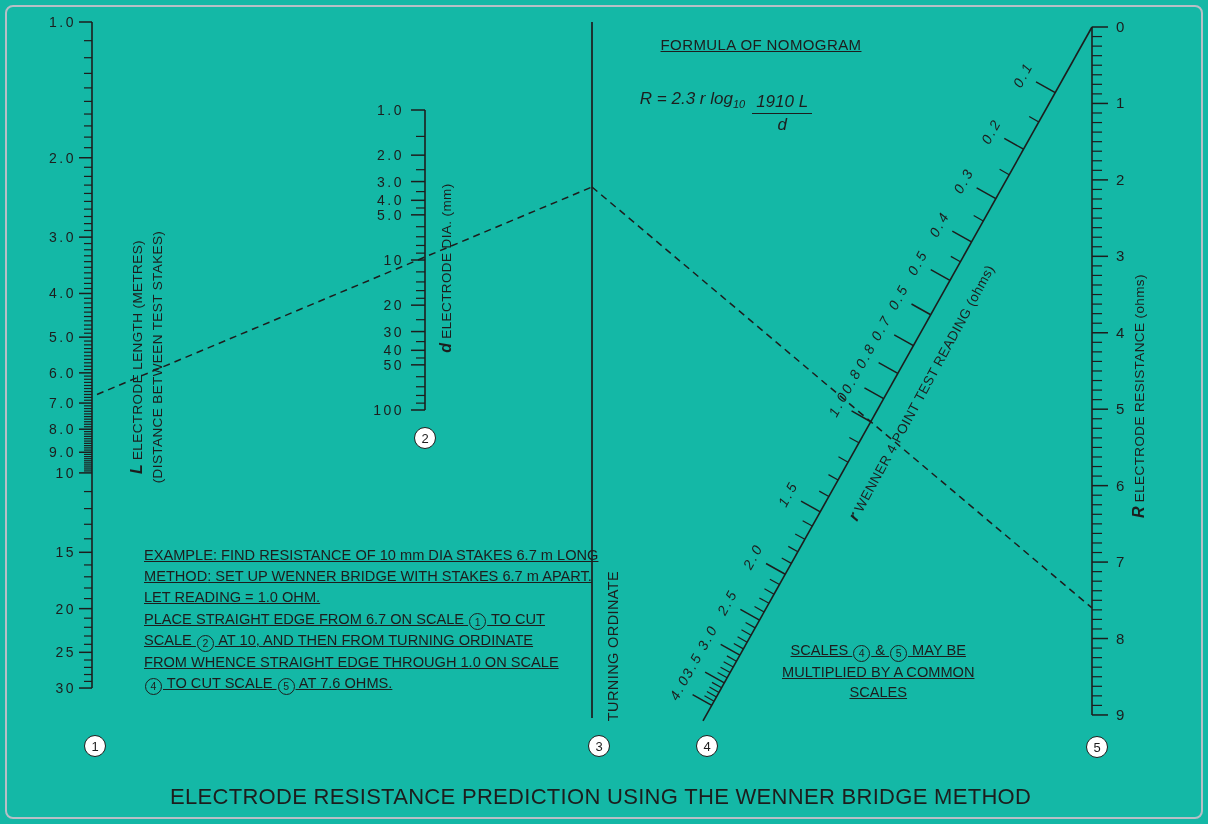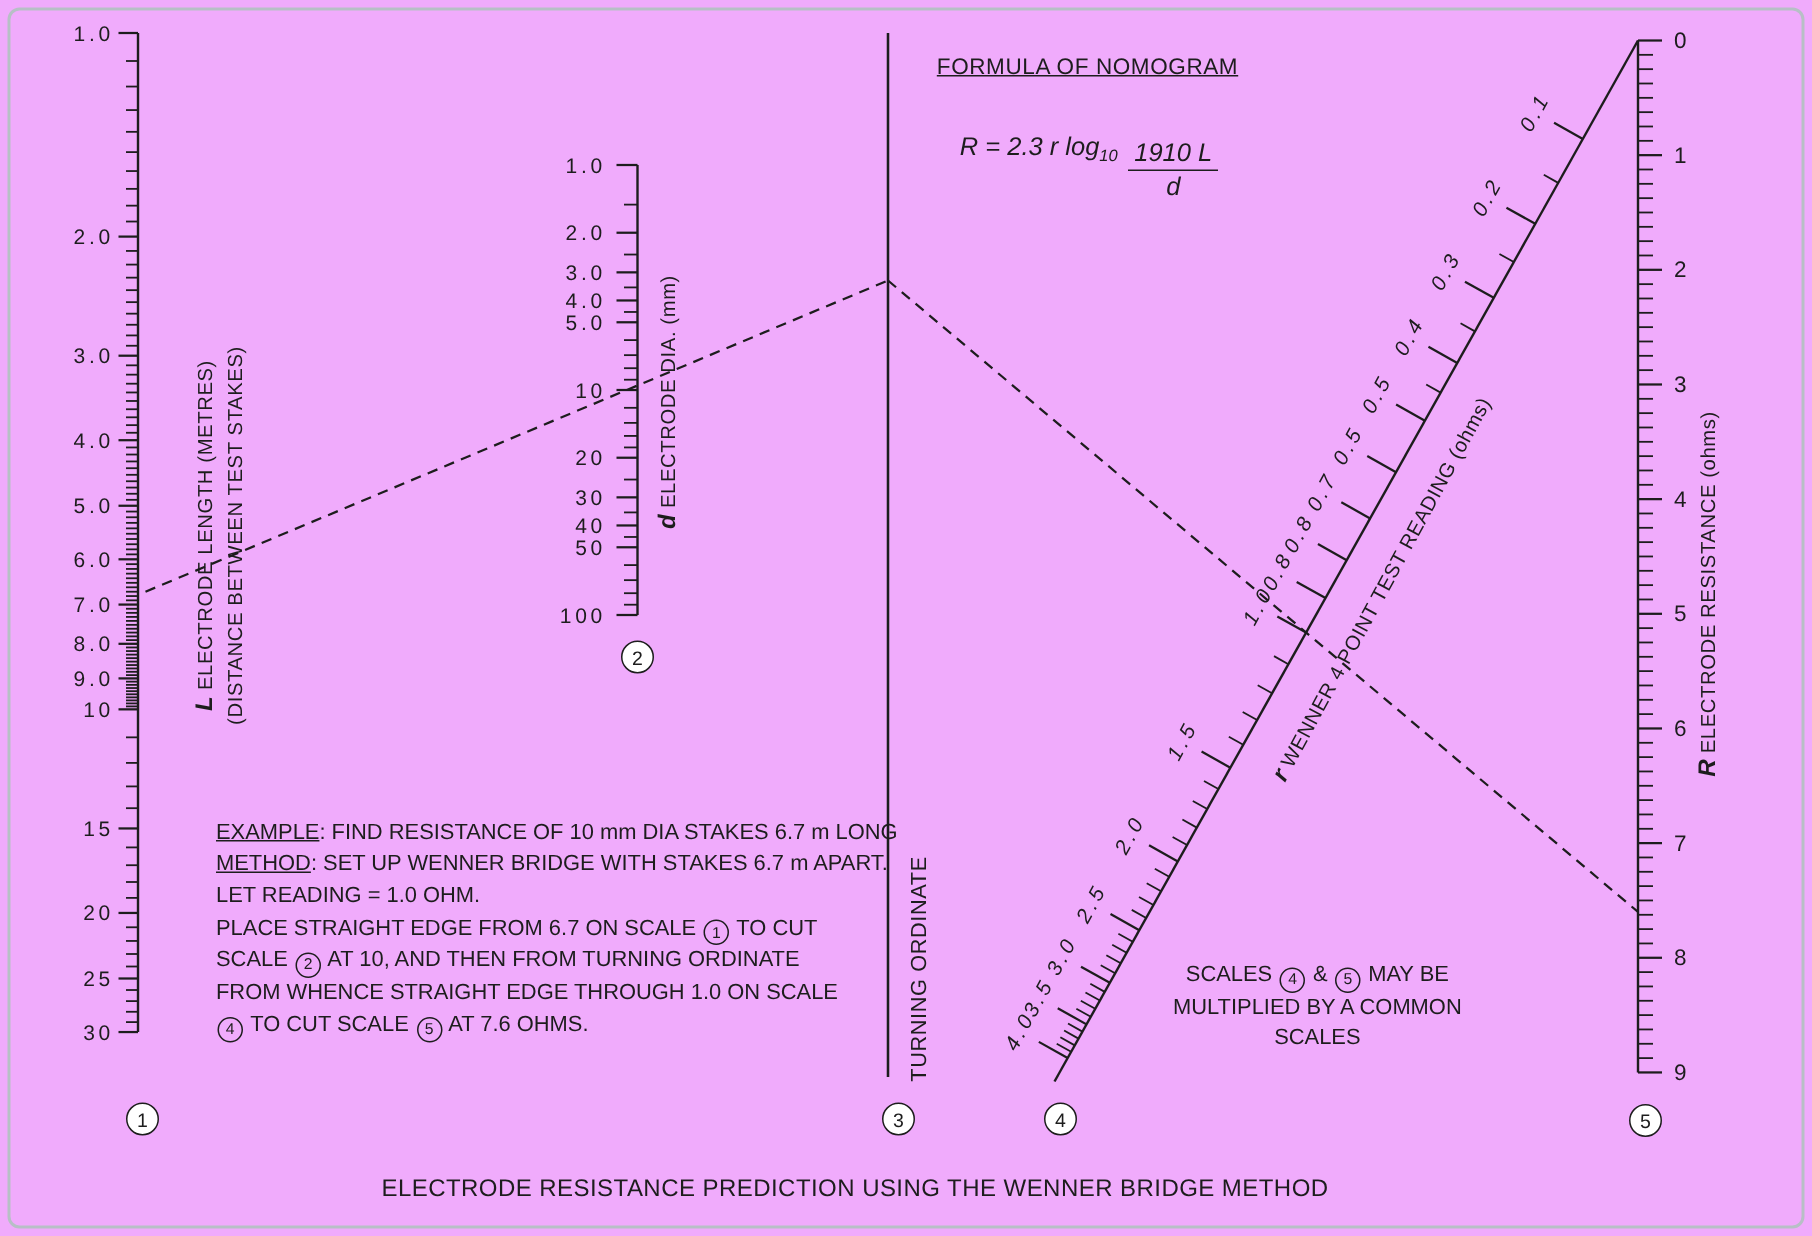--- a/index.html
+++ b/index.html
@@ -1,41 +1,41 @@
 <!DOCTYPE html>
 <html><head>
 <meta charset="utf-8">
 <style>
   html,body{margin:0;padding:0;background:#fff;}
-  #stage{position:relative;width:1208px;height:824px;background:#f0abfc;overflow:hidden;
+  #stage{position:relative;width:1208px;height:824px;background:#14b8a6;overflow:hidden;
          font-family:"Liberation Sans",sans-serif;color:#1d1d1d;}
   #frame{position:absolute;left:5px;top:5px;right:5px;bottom:5px;border:2px solid #b7bfc6;border-radius:8px;}
   #nomo-svg{position:absolute;left:0;top:0;}
   #nomo-svg text{font-family:"Liberation Sans",sans-serif;fill:#1d1d1d;}
   .abs{position:absolute;white-space:nowrap;}
   .rot{transform-origin:center center;}
   .tblock{font-size:14.6px;line-height:21.2px;color:#1d1d1d;}
-  .tline{white-space:nowrap;}
+  .tline{white-space:nowrap;text-decoration:underline;}
   .ul{text-decoration:underline;}
   .circ{display:inline-flex;width:15px;height:15px;border:1.2px solid #1d1d1d;border-radius:50%;
         align-items:center;justify-content:center;font-size:10.5px;line-height:1;
         vertical-align:-2px;margin:0 1px;}
   .circ-big{position:absolute;width:20px;height:20px;border:1.4px solid #1d1d1d;border-radius:50%;
         display:flex;align-items:center;justify-content:center;font-size:13px;
         transform:translate(-50%,-50%);background:#fff;}
   .axis-title{font-size:13.5px;letter-spacing:0.4px;text-align:center;line-height:20px;}
   .blead{font-weight:bold;font-style:italic;font-size:16px;letter-spacing:0;}
-  #formula-heading{left:560px;top:36px;width:330px;text-align:center;font-size:15px;letter-spacing:0.4px;}
+  #formula-heading{left:596px;top:36px;width:330px;text-align:center;font-size:15px;letter-spacing:0.4px;}
   #formula-expr{left:561px;top:64px;width:330px;display:flex;justify-content:center;align-items:center;
                 gap:7px;font-size:17px;font-style:italic;}
   #formula-expr sub{font-size:11px;font-style:italic;}
   .frac{display:inline-block;text-align:center;font-style:italic;font-size:17px;}
   .frac .num{display:block;border-bottom:1.6px solid #1d1d1d;padding:0 4px 1px 4px;margin-top:28px;}
   .frac .den{display:block;padding-top:1px;}
-  #main-title{left:170px;top:784px;width:800px;text-align:center;font-size:16px;letter-spacing:0.3px;font-weight:500;}
+  #main-title{left:170px;top:784px;width:800px;text-align:center;font-size:22px;letter-spacing:0.3px;font-weight:500;}
 </style>
 </head>
 <body>
 
 <div id="stage">
   <div id="frame"></div>
 
   <svg id="nomo-svg" width="1208" height="824" viewBox="0 0 1208 824">
       <g>
         <line x1="92" y1="22" x2="92" y2="688.0339737530958" stroke="#1d1d1d" stroke-width="1.6"></line>

